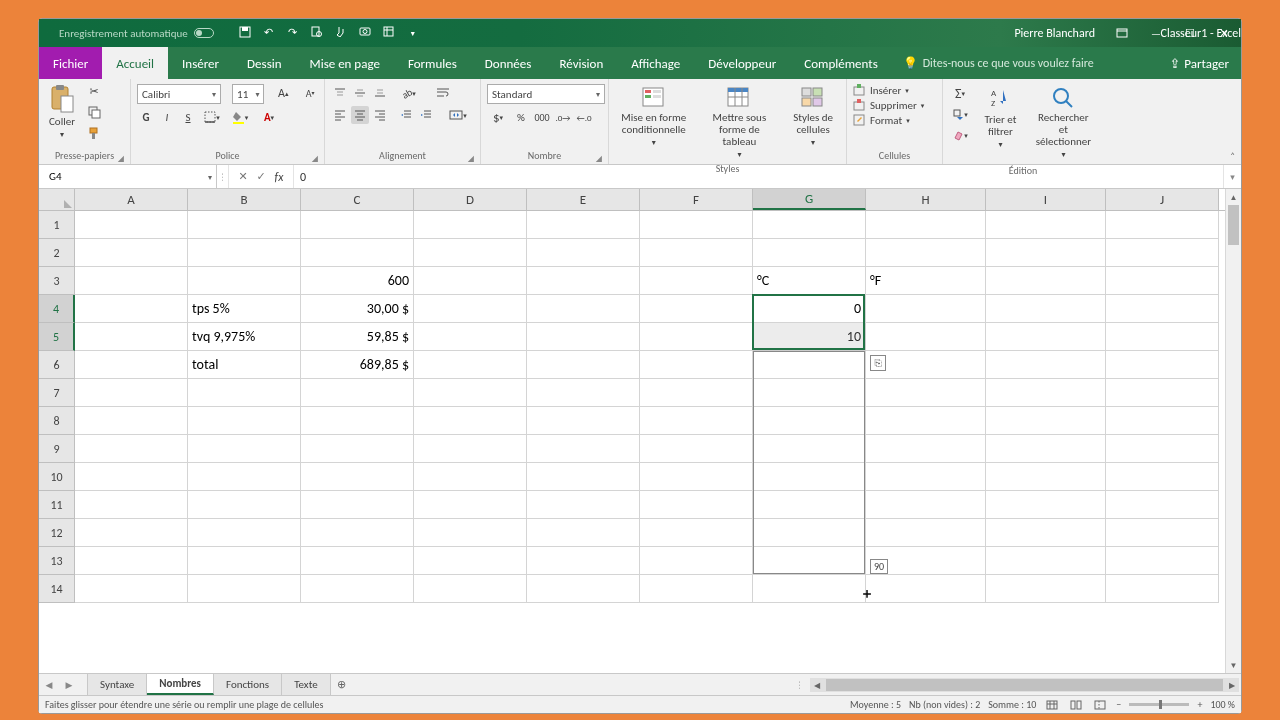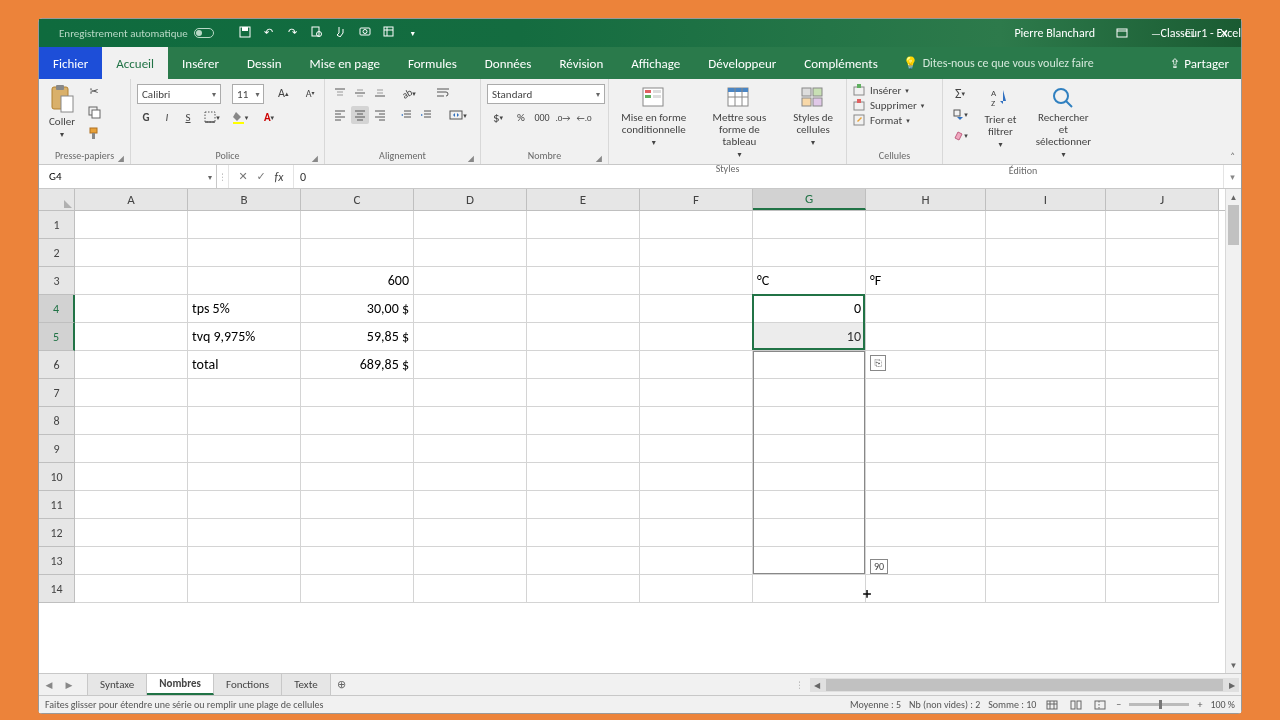--- a/index.html
+++ b/index.html
@@ -128,21 +128,21 @@
             <line x1="1" y1="3" x2="11" y2="3" stroke="#fff"></line>
           </svg>
         </span>
       <span class="winbtn">—</span>
       <span class="winbtn">☐</span>
       <span class="winbtn">✕</span>
     </div>
   </div>
 
   <div class="tabs">
-    <div class="tab" style="background:#1d4ed8;">Fichier</div>
+    <div class="tab" style="background:#a21caf;">Fichier</div>
     <div class="tab active">Accueil</div>
     <div class="tab">Insérer</div>
     <div class="tab">Dessin</div>
     <div class="tab">Mise en page</div>
     <div class="tab">Formules</div>
     <div class="tab">Données</div>
     <div class="tab">Révision</div>
     <div class="tab">Affichage</div>
     <div class="tab">Développeur</div>
     <div class="tab">Compléments</div>

